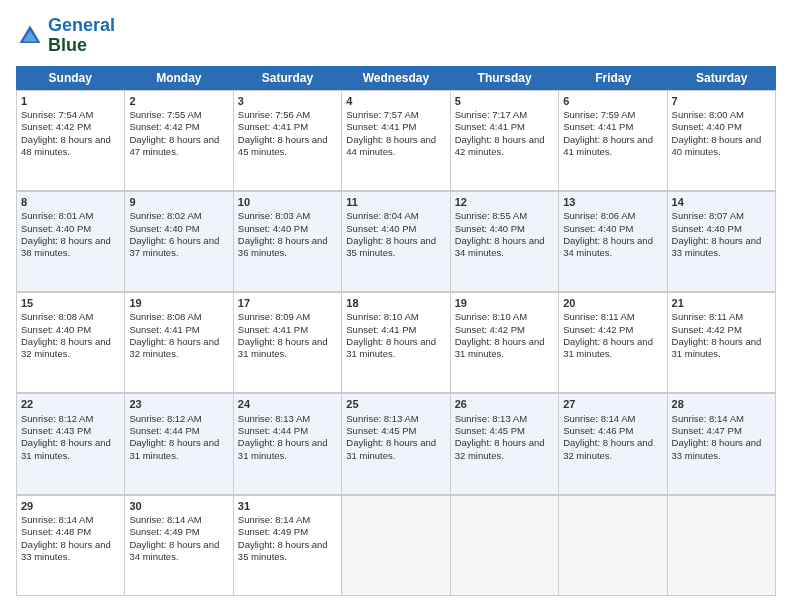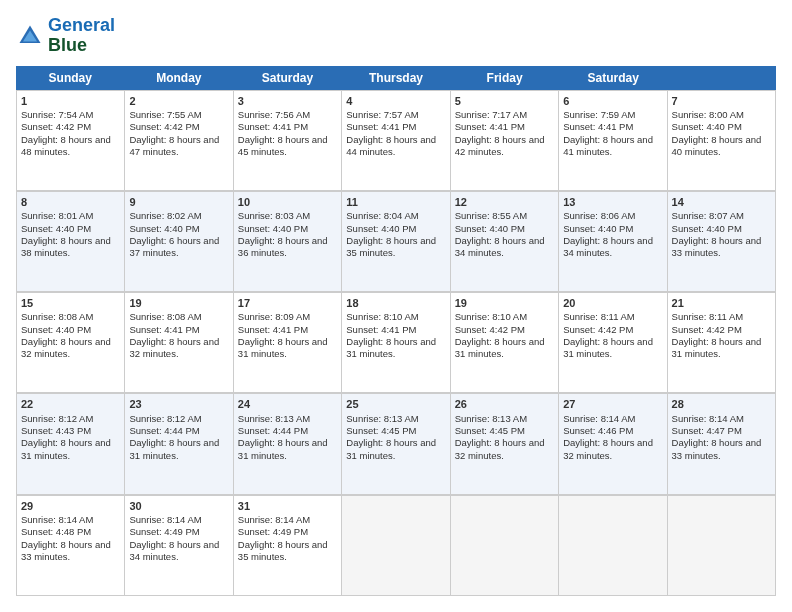--- a/index.html
+++ b/index.html
@@ -124,20 +124,21 @@
       <div class="main-title"></div>
       <div class="sub-title"></div>
     </div>
   </div>
 
   <div class="calendar">
     <div class="cal-header">
     <div class="cal-header-cell">Sunday</div>
         <div class="cal-header-cell">Monday</div>
         <div class="cal-header-cell">Saturday</div>
+        <div class="cal-header-cell">Wednesday</div>
         <div class="cal-header-cell">Thursday</div>
         <div class="cal-header-cell">Friday</div>
         <div class="cal-header-cell">Saturday</div>
       </div>
     <div class="cal-body">
     <div class="cal-row">
           <div class="cal-cell"><span class="day-num">1</span><span>Sunrise: 7:54 AM</span><br><span>Sunset: 4:42 PM</span><br><span>Daylight: 8 hours and 48 minutes.</span></div>
           <div class="cal-cell"><span class="day-num">2</span><span>Sunrise: 7:55 AM</span><br><span>Sunset: 4:42 PM</span><br><span>Daylight: 8 hours and 47 minutes.</span></div>
           <div class="cal-cell"><span class="day-num">3</span><span>Sunrise: 7:56 AM</span><br><span>Sunset: 4:41 PM</span><br><span>Daylight: 8 hours and 45 minutes.</span></div>
           <div class="cal-cell"><span class="day-num">4</span><span>Sunrise: 7:57 AM</span><br><span>Sunset: 4:41 PM</span><br><span>Daylight: 8 hours and 44 minutes.</span></div>

